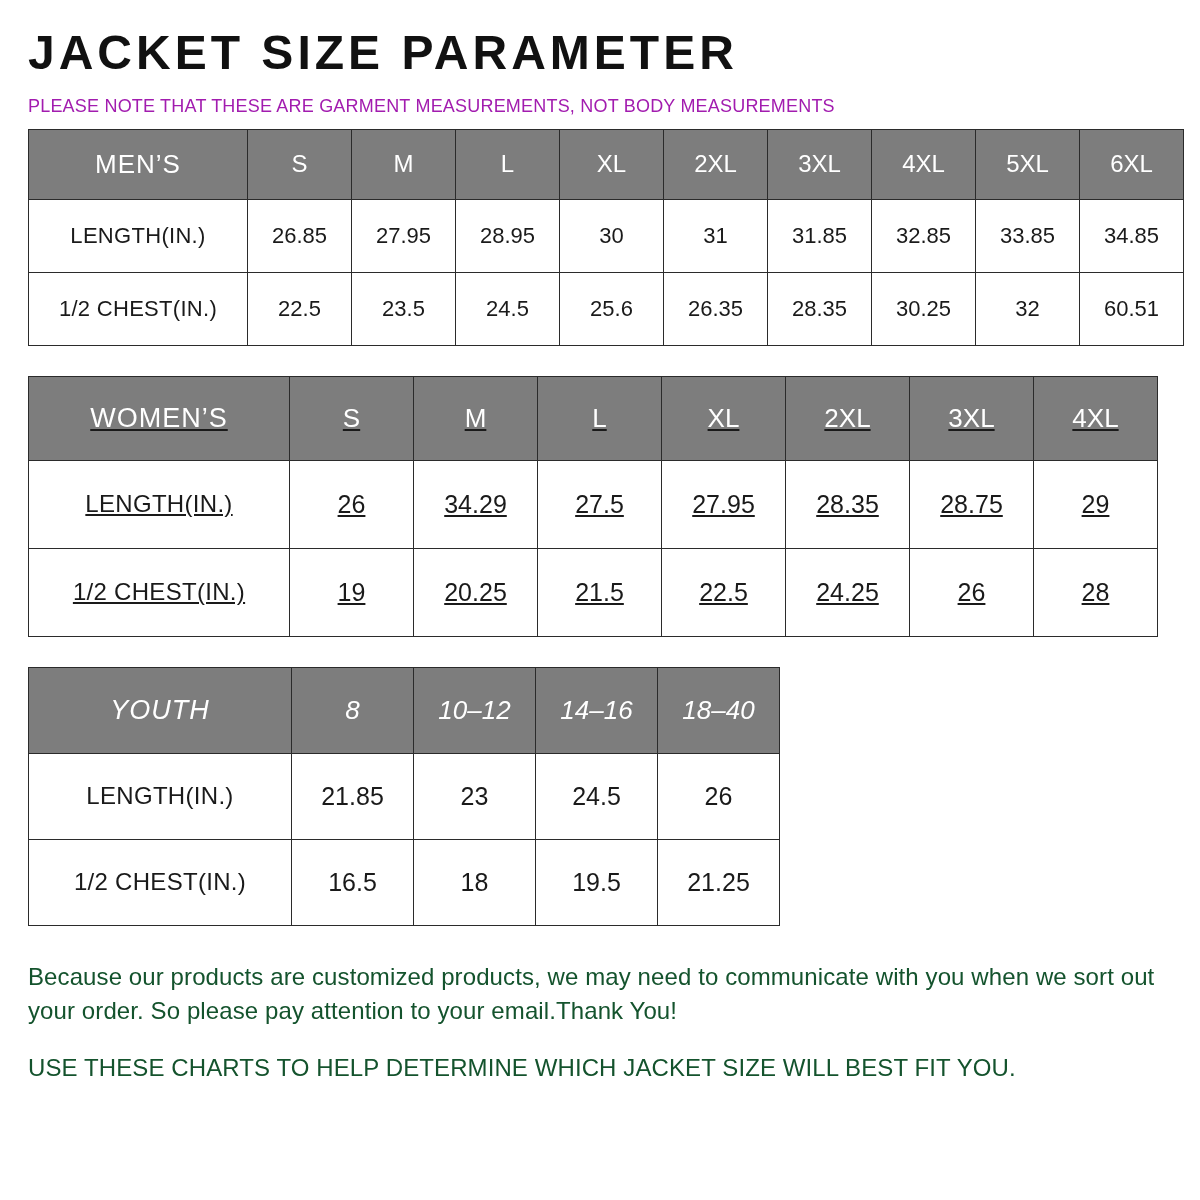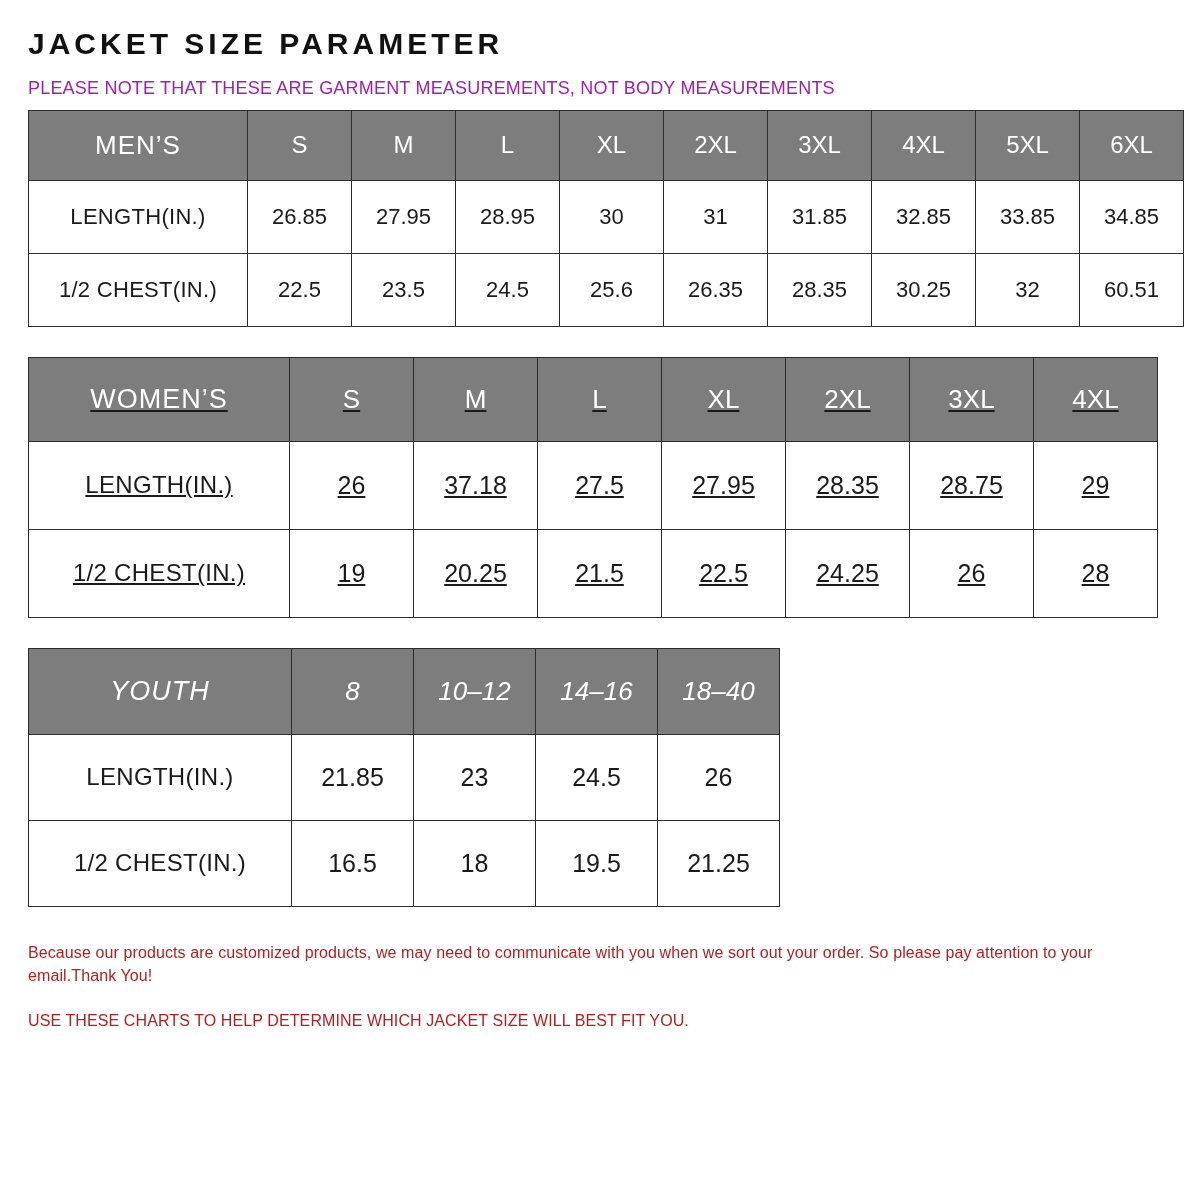--- a/index.html
+++ b/index.html
@@ -16,21 +16,21 @@
   }
   .page {
     position: relative;
     width: 1200px;
     height: 1200px;
     padding: 0;
     box-sizing: border-box;
   }
   .title {
     margin: 28px 0 0 28px;
-    font-size: 30px;
+    font-size: 48px;
     font-weight: bold;
     letter-spacing: 4px;
     color: #111111;
     line-height: 1.05;
   }
   .note {
     margin: 16px 28px 0 28px;
     font-size: 18px;
     color: #a21caf;
     letter-spacing: 0.2px;
@@ -93,22 +93,22 @@
   #youth-table td.val { font-size: 25px; }
 
   .gap-men { height: 30px; }
   .gap-women { height: 30px; }
   .gap-youth { height: 34px; }
 
   .footer {
     margin: 0 28px 0 28px;
   }
   .footer p {
-    color: #b91c1c;
-    font-size: 16px;
+    color: #14532d;
+    font-size: 24px;
     line-height: 1.45;
     margin: 0 0 22px 0;
     letter-spacing: 0.1px;
   }
   .footer p.last {
     margin-bottom: 0;
   }
   .spacer-top { height: 10px; }
 </style>
 </head>
@@ -173,21 +173,21 @@
         <td class="size">M</td>
         <td class="size">L</td>
         <td class="size">XL</td>
         <td class="size">2XL</td>
         <td class="size">3XL</td>
         <td class="size">4XL</td>
       </tr>
       <tr>
         <td class="rowlabel">LENGTH(IN.)</td>
         <td class="val">26</td>
-        <td class="val">37.18</td>
+        <td class="val">34.29</td>
         <td class="val">27.5</td>
         <td class="val">27.95</td>
         <td class="val">28.35</td>
         <td class="val">28.75</td>
         <td class="val">29</td>
       </tr>
       <tr>
         <td class="rowlabel">1/2 CHEST(IN.)</td>
         <td class="val">19</td>
         <td class="val">20.25</td>

